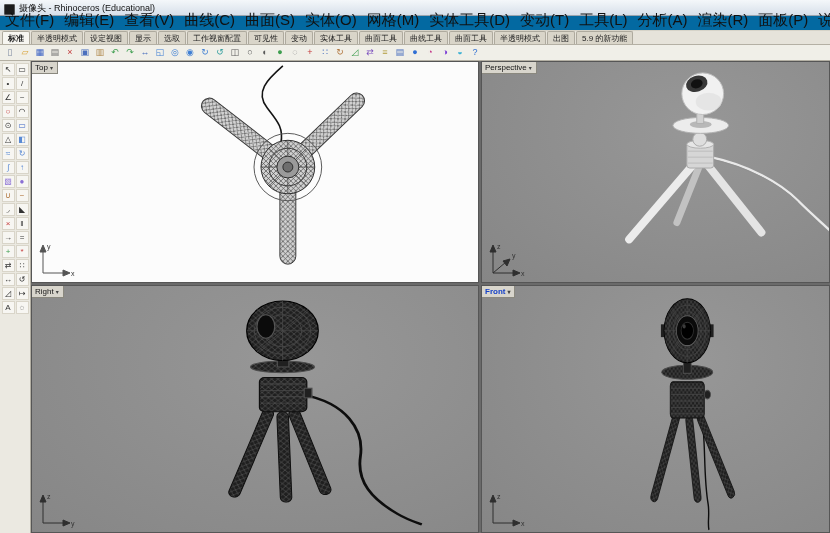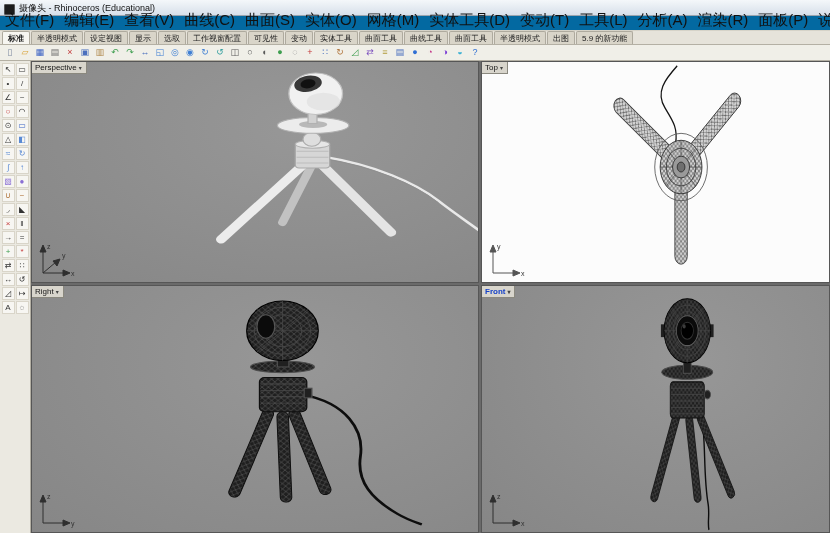--- a/index.html
+++ b/index.html
@@ -189,20 +189,59 @@
         <span class="sb-icon" style="color: rgb(51, 51, 51);">↔</span>
         <span class="sb-icon" style="color: rgb(51, 51, 51);">↺</span>
         <span class="sb-icon" style="color: rgb(51, 51, 51);">◿</span>
         <span class="sb-icon" style="color: rgb(51, 51, 51);">↦</span>
         <span class="sb-icon" style="color: rgb(51, 51, 51);">A</span>
         <span class="sb-icon" style="color: rgb(51, 51, 51);">◌</span>
       </div>
 
     <div class="vgrid">
 
+      <div class="viewport vp-light">
+        <svg class="vpcanvas" viewBox="0 0 448 222" preserveAspectRatio="none">
+          <g>
+            <path d="M252,4 C236,18 224,30 236,46 C246,59 253,66 250,82" stroke="#141414" stroke-width="1.6" fill="none"></path>
+            <g transform="translate(257,106) rotate(-142)">
+              <rect x="16" y="-8" width="92" height="16" rx="8" fill="url(#meshL)" stroke="#3a3a3a"></rect>
+            </g>
+            <g transform="translate(257,106) rotate(-44)">
+              <rect x="16" y="-8" width="88" height="16" rx="8" fill="url(#meshL)" stroke="#3a3a3a"></rect>
+            </g>
+            <g transform="translate(257,106) rotate(90)">
+              <rect x="16" y="-8" width="82" height="16" rx="8" fill="url(#meshL)" stroke="#3a3a3a"></rect>
+            </g>
+            <circle cx="257" cy="106" r="34" fill="none" stroke="#5a5a5a"></circle>
+            <g>
+              <circle cx="257" cy="106" r="27" fill="url(#meshL)" stroke="#2e2e2e"></circle>
+              <circle cx="257" cy="106" r="19" fill="none" stroke="#3a3a3a"></circle>
+              <path d="M257,79 L257,133 M230,106 L284,106 M238,87 L276,125 M238,125 L276,87" stroke="#3a3a3a" stroke-width="0.7"></path>
+              <circle cx="257" cy="106" r="11" fill="#9a9a9a" stroke="#2e2e2e"></circle>
+              <circle cx="257" cy="106" r="5" fill="#6e6e6e" stroke="#2e2e2e"></circle>
+            </g>
+          </g>
+        </svg>
+        <div class="vplabel">
+          <span>Top</span>
+          <span class="dd">▾</span>
+        </div>
+        <svg class="axis" width="46" height="42" viewBox="0 0 46 42">
+          <g stroke="#555" fill="#555">
+            <line x1="9" y1="34" x2="9" y2="12"></line>
+              <polygon points="9,6 6,13 12,13"></polygon>
+            <line x1="9" y1="34" x2="30" y2="34"></line>
+              <polygon points="36,34 29,31 29,37"></polygon>
+          </g>
+          <text x="13" y="10">y</text>
+          <text x="37" y="37">x</text>
+        </svg>
+      </div>
+
       <div class="viewport vp-gray">
         <svg class="vpcanvas" viewBox="0 0 349 222" preserveAspectRatio="none">
           <g>
             <path d="M219,104 L196,162" stroke="#c2c2c2" stroke-width="7" stroke-linecap="round"></path>
             <path d="M230,96 C268,104 300,122 318,140 C333,155 344,164 352,172" stroke="#e9e9e9" stroke-width="2.4" fill="none"></path>
             <path d="M230,98 C268,106 300,124 318,142" stroke="#8f8f8f" stroke-width="0.8" fill="none"></path>
             <path d="M212,104 L148,179" stroke="#ececec" stroke-width="8" stroke-linecap="round"></path>
             <path d="M227,104 L281,172" stroke="#e4e4e4" stroke-width="8" stroke-linecap="round"></path>
             <g>
               <rect x="206" y="82" width="27" height="25" rx="3" fill="#d6d6d6" stroke="#a8a8a8"></rect>
@@ -233,59 +272,20 @@
               <polygon points="26,20 19,22 23,27"></polygon>
             <line x1="9" y1="34" x2="30" y2="34"></line>
               <polygon points="36,34 29,31 29,37"></polygon>
           </g>
           <text x="13" y="10">z</text>
           <text x="28" y="19">y</text>
           <text x="37" y="37">x</text>
         </svg>
       </div>
 
-      <div class="viewport vp-light">
-        <svg class="vpcanvas" viewBox="0 0 448 222" preserveAspectRatio="none">
-          <g>
-            <path d="M252,4 C236,18 224,30 236,46 C246,59 253,66 250,82" stroke="#141414" stroke-width="1.6" fill="none"></path>
-            <g transform="translate(257,106) rotate(-142)">
-              <rect x="16" y="-8" width="92" height="16" rx="8" fill="url(#meshL)" stroke="#3a3a3a"></rect>
-            </g>
-            <g transform="translate(257,106) rotate(-44)">
-              <rect x="16" y="-8" width="88" height="16" rx="8" fill="url(#meshL)" stroke="#3a3a3a"></rect>
-            </g>
-            <g transform="translate(257,106) rotate(90)">
-              <rect x="16" y="-8" width="82" height="16" rx="8" fill="url(#meshL)" stroke="#3a3a3a"></rect>
-            </g>
-            <circle cx="257" cy="106" r="34" fill="none" stroke="#5a5a5a"></circle>
-            <g>
-              <circle cx="257" cy="106" r="27" fill="url(#meshL)" stroke="#2e2e2e"></circle>
-              <circle cx="257" cy="106" r="19" fill="none" stroke="#3a3a3a"></circle>
-              <path d="M257,79 L257,133 M230,106 L284,106 M238,87 L276,125 M238,125 L276,87" stroke="#3a3a3a" stroke-width="0.7"></path>
-              <circle cx="257" cy="106" r="11" fill="#9a9a9a" stroke="#2e2e2e"></circle>
-              <circle cx="257" cy="106" r="5" fill="#6e6e6e" stroke="#2e2e2e"></circle>
-            </g>
-          </g>
-        </svg>
-        <div class="vplabel">
-          <span>Top</span>
-          <span class="dd">▾</span>
-        </div>
-        <svg class="axis" width="46" height="42" viewBox="0 0 46 42">
-          <g stroke="#555" fill="#555">
-            <line x1="9" y1="34" x2="9" y2="12"></line>
-              <polygon points="9,6 6,13 12,13"></polygon>
-            <line x1="9" y1="34" x2="30" y2="34"></line>
-              <polygon points="36,34 29,31 29,37"></polygon>
-          </g>
-          <text x="13" y="10">y</text>
-          <text x="37" y="37">x</text>
-        </svg>
-      </div>
-
       <div class="viewport vp-gray">
         <svg class="vpcanvas" viewBox="0 0 349 231" preserveAspectRatio="none">
           <g>
             <path d="M212,102 C246,110 260,135 257,160 C254,184 266,200 286,214 C293,219 298,221 305,224" stroke="#0d0d0d" stroke-width="2.2" fill="none"></path>
             <g transform="translate(196,118) rotate(88)">
               <rect x="0" y="-4.5" width="85" height="9" rx="4.5" fill="url(#meshD)" stroke="#0f0f0f" stroke-width="0.8"></rect>
             </g>
             <g transform="translate(186,116) rotate(109.5)">
               <rect x="0" y="-4.5" width="87" height="9" rx="4.5" fill="url(#meshD)" stroke="#0f0f0f" stroke-width="0.8"></rect>
             </g>

